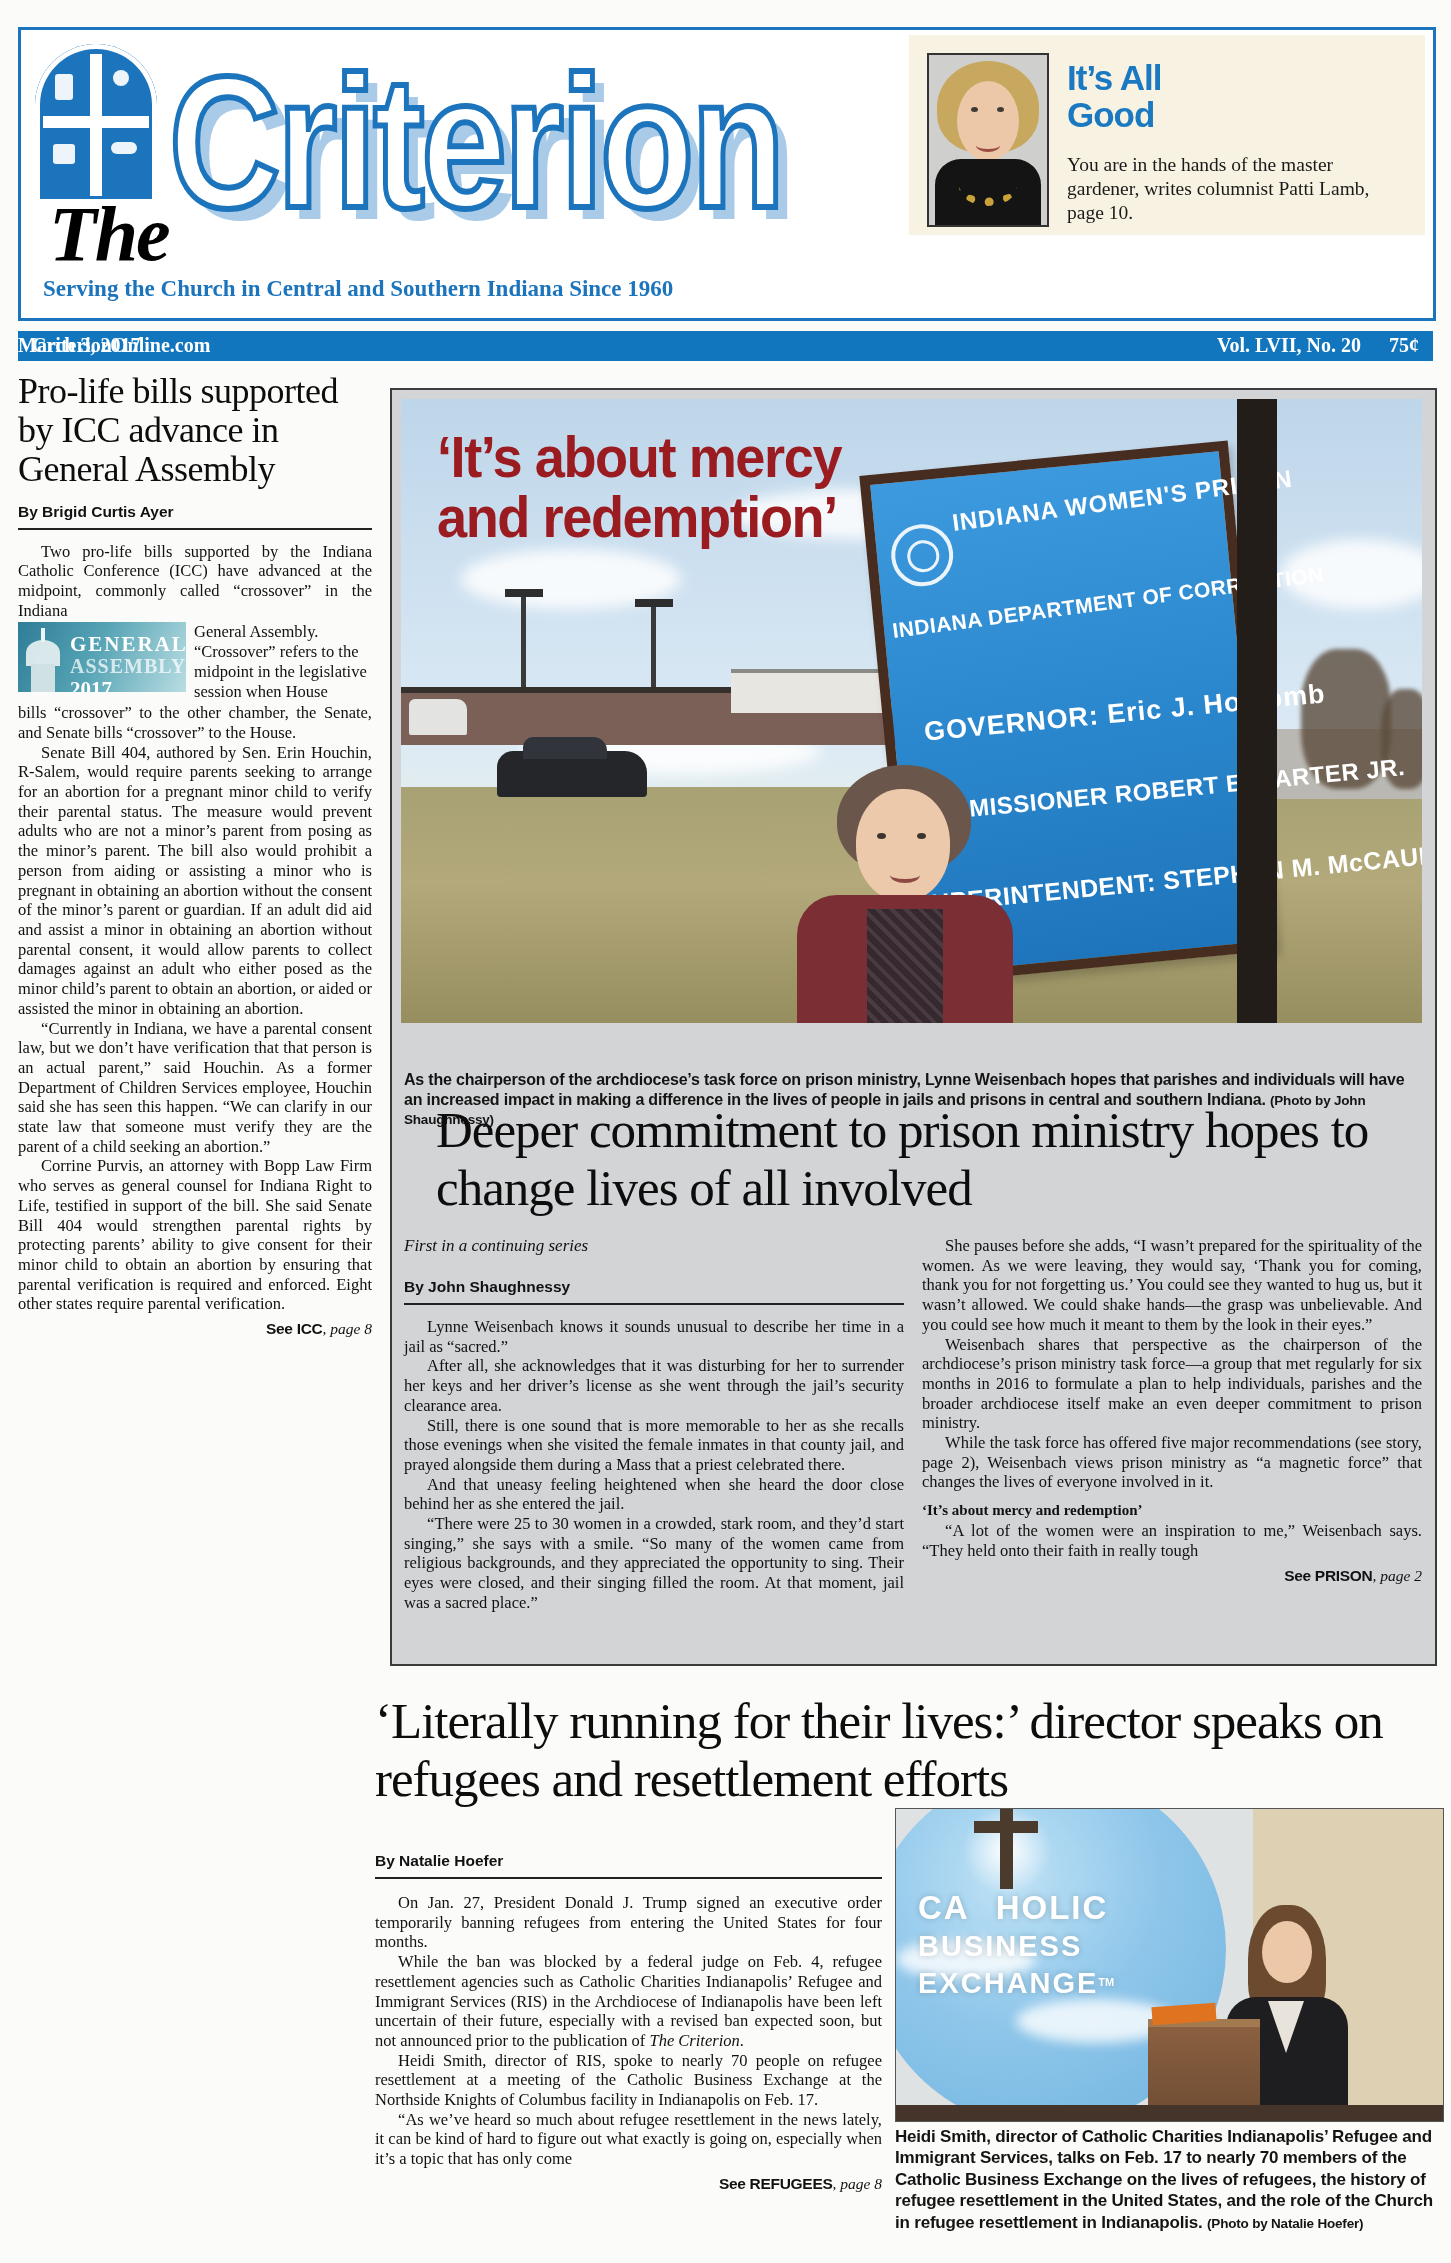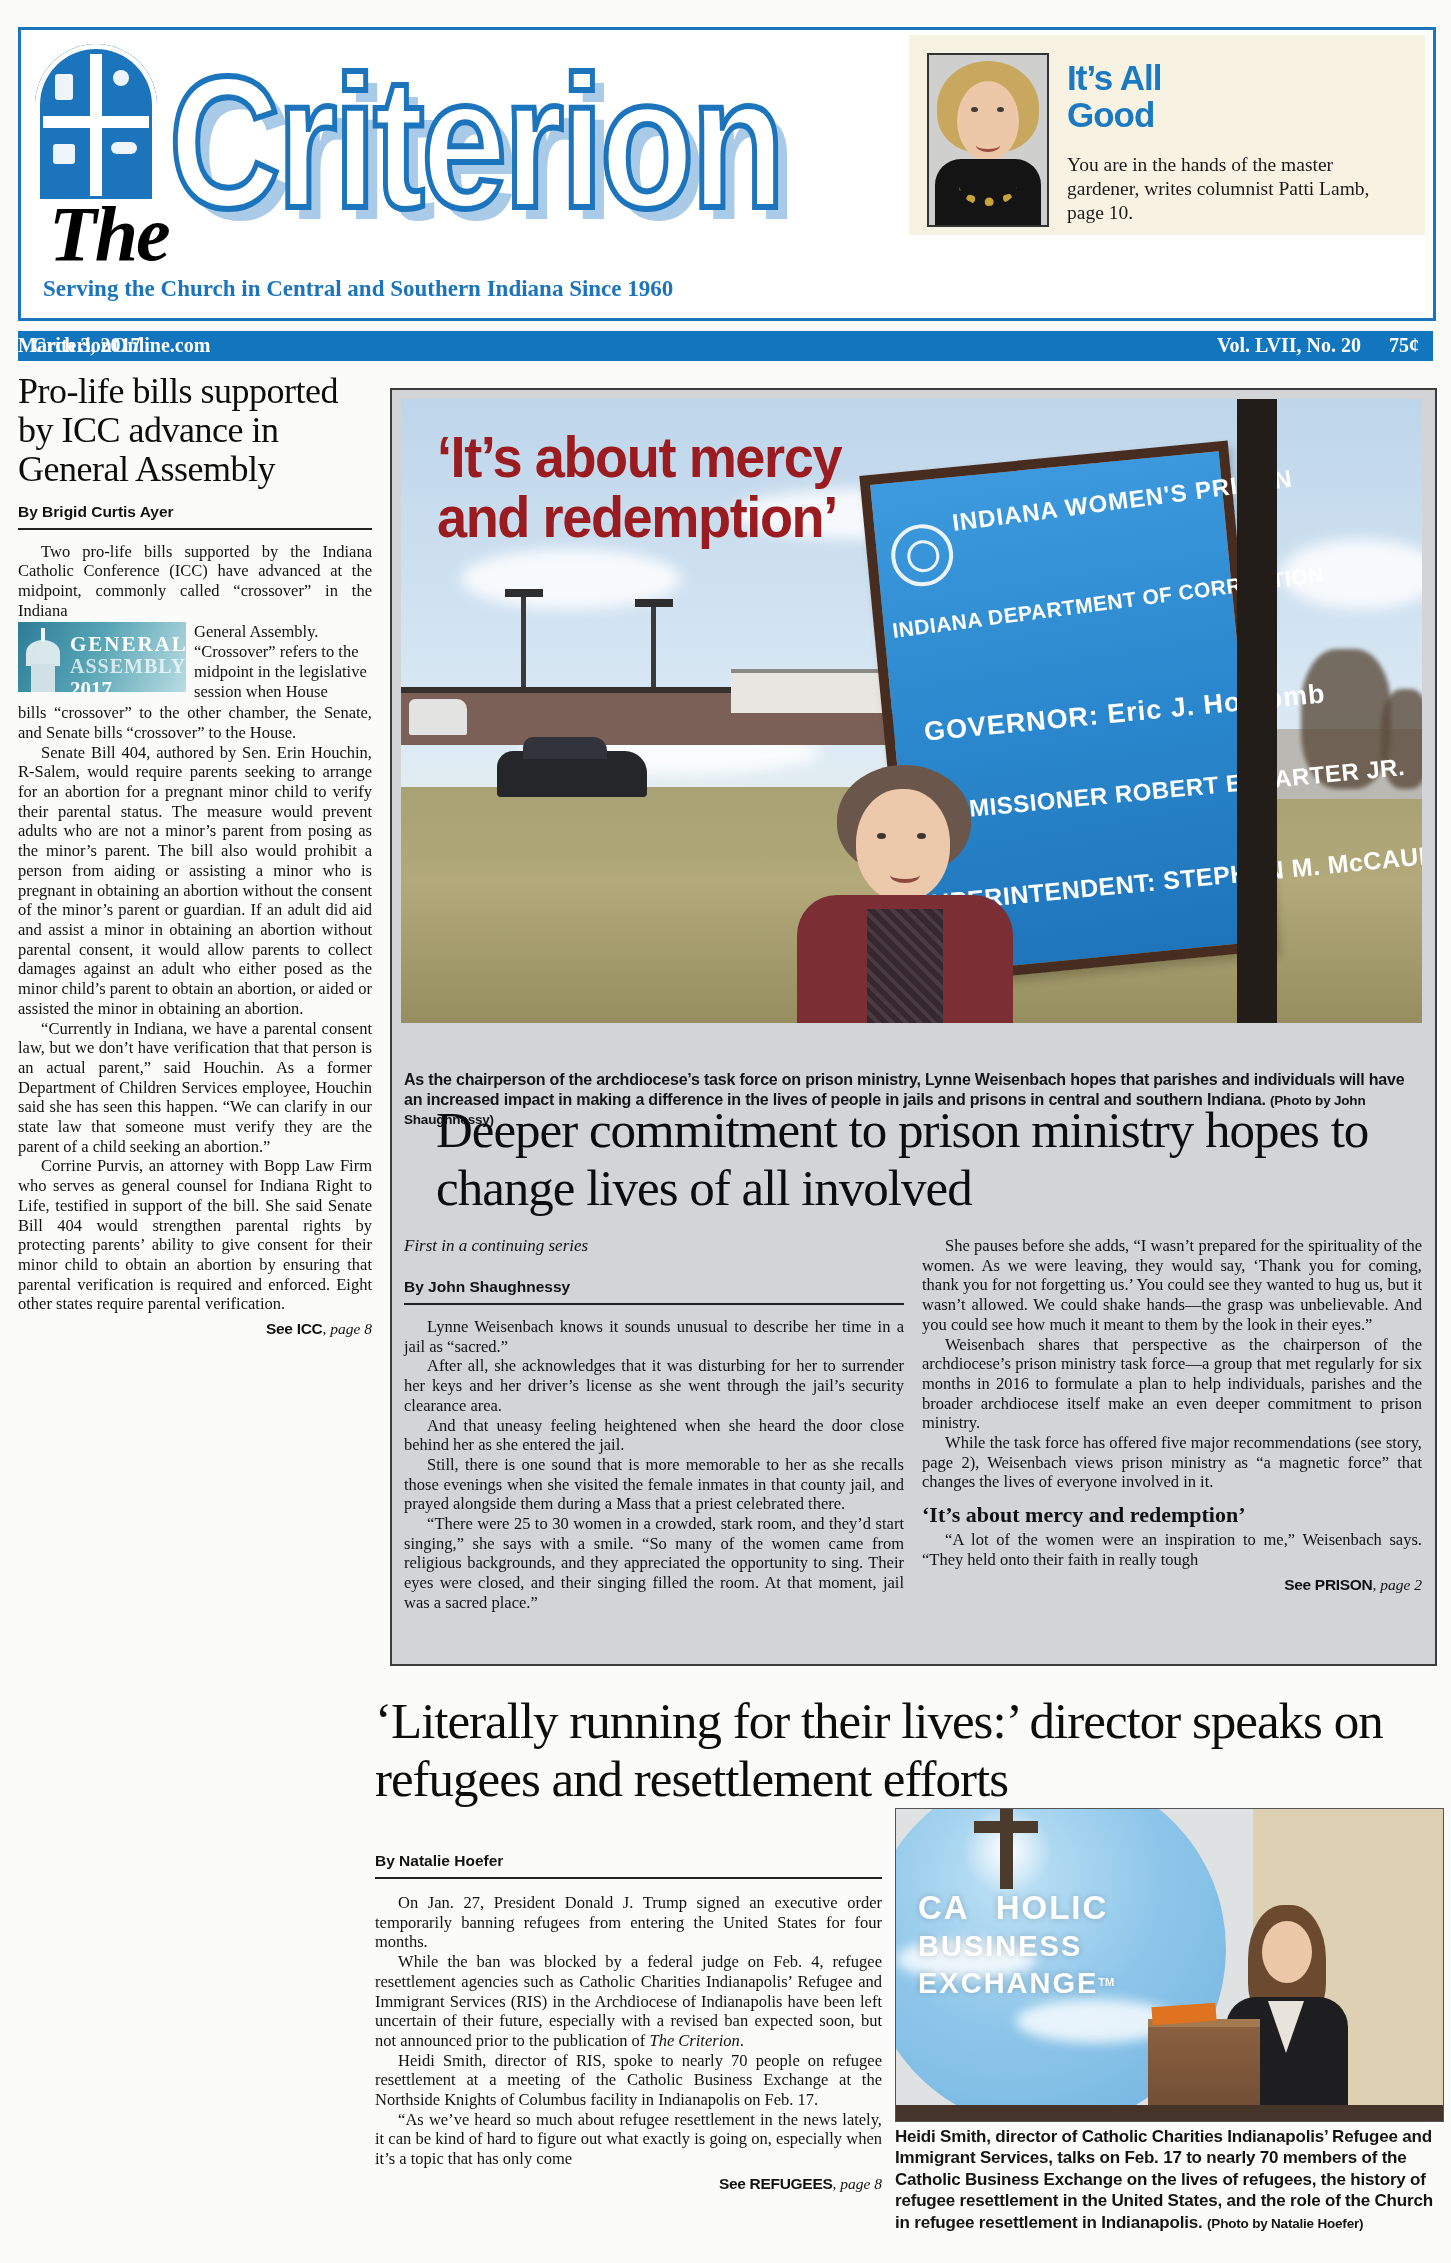--- a/index.html
+++ b/index.html
@@ -105,21 +105,21 @@
   .overlay-hl{position:absolute;left:36px;top:28px;font-family:"Liberation Sans",sans-serif;font-weight:bold;
       font-size:57px;line-height:1.06;color:#9b1c20;letter-spacing:-1.5px;transform:scaleX(.95);transform-origin:left top;}
   .caption1{position:absolute;left:12px;top:642px;width:1018px;font-family:"Liberation Sans",sans-serif;
       font-weight:bold;font-size:16px;line-height:1.22;color:#141414;letter-spacing:-0.2px;margin-top:38px;}
   .credit{font-size:13.5px;}
   .hl2{position:absolute;left:12px;top:712px;width:1010px;font-size:51px;line-height:1.13;letter-spacing:-1px;color:#0d0d0d;margin-left:32px;}
   .pcol{position:absolute;width:500px;}
   .pcol-left{left:12px;top:846px;}
   .pcol-right{left:530px;top:846px;}
   .kicker{font-style:italic;font-size:17px;margin-bottom:22px;}
-  .subhead{font-weight:bold;font-size:22px;margin:10px 0 2px 0;}
+  .subhead{font-weight:bold;font-size:15px;margin:10px 0 2px 0;}
   .pcol .byline{margin-bottom:12px;}
 
   
   .hl3{left:375px;top:1692px;width:1078px;font-size:51px;line-height:1.14;letter-spacing:-1px;color:#0d0d0d;}
   .ref-col{left:375px;top:1852px;width:507px;}
   .ref-col .byline{margin-bottom:14px;}
   .photo2{left:895px;top:1808px;width:547px;height:312px;background:#dfe2e2;overflow:hidden;border:1px solid #555;}
   .p2-beige{position:absolute;right:0;top:0;width:190px;height:312px;background:#ded1b3;}
   .p2-globe{position:absolute;left:-30px;top:-40px;width:360px;height:360px;border-radius:50%;
       background:radial-gradient(circle at 40% 30%,#bfe2f5 0%,#8ec6ea 45%,#6fb2de 100%);overflow:hidden;}
@@ -253,22 +253,22 @@
   </div>
 
   <div class="hl2">Deeper commitment to prison ministry hopes to change lives of all involved</div>
 
   <div class="pcol pcol-left">
     <div class="kicker">First in a continuing series</div>
     <div class="byline">By John Shaughnessy</div>
     <div class="body-text">
       <p>Lynne Weisenbach knows it sounds unusual to describe her time in a jail as “sacred.”</p>
       <p>After all, she acknowledges that it was disturbing for her to surrender her keys and her driver’s license as she went through the jail’s security clearance area.</p>
+      <p>Still, there is one sound that is more memorable to her as she recalls those evenings when she visited the female inmates in that county jail, and prayed alongside them during a Mass that a priest celebrated there.</p>
       <p>And that uneasy feeling heightened when she heard the door close behind her as she entered the jail.</p>
-      <p>Still, there is one sound that is more memorable to her as she recalls those evenings when she visited the female inmates in that county jail, and prayed alongside them during a Mass that a priest celebrated there.</p>
       <p>“There were 25 to 30 women in a crowded, stark room, and they’d start singing,” she says with a smile. “So many of the women came from religious backgrounds, and they appreciated the opportunity to sing. Their eyes were closed, and their singing filled the room. At that moment, jail was a sacred place.”</p>
     </div>
   </div>
 
   <div class="pcol pcol-right">
     <div class="body-text">
       <p>She pauses before she adds, “I wasn’t prepared for the spirituality of the women. As we were leaving, they would say, ‘Thank you for coming, thank you for not forgetting us.’ You could see they wanted to hug us, but it wasn’t allowed. We could shake hands—the grasp was unbelievable. And you could see how much it meant to them by the look in their eyes.”</p>
       <p>Weisenbach shares that perspective as the chairperson of the archdiocese’s prison ministry task force—a group that met regularly for six months in 2016 to formulate a plan to help individuals, parishes and the broader archdiocese itself make an even deeper commitment to prison ministry.</p>
       <p>While the task force has offered five major recommendations (see story, page 2), Weisenbach views prison ministry as “a magnetic force” that changes the lives of everyone involved in it.</p>
       <div class="subhead">‘It’s about mercy and redemption’</div>

